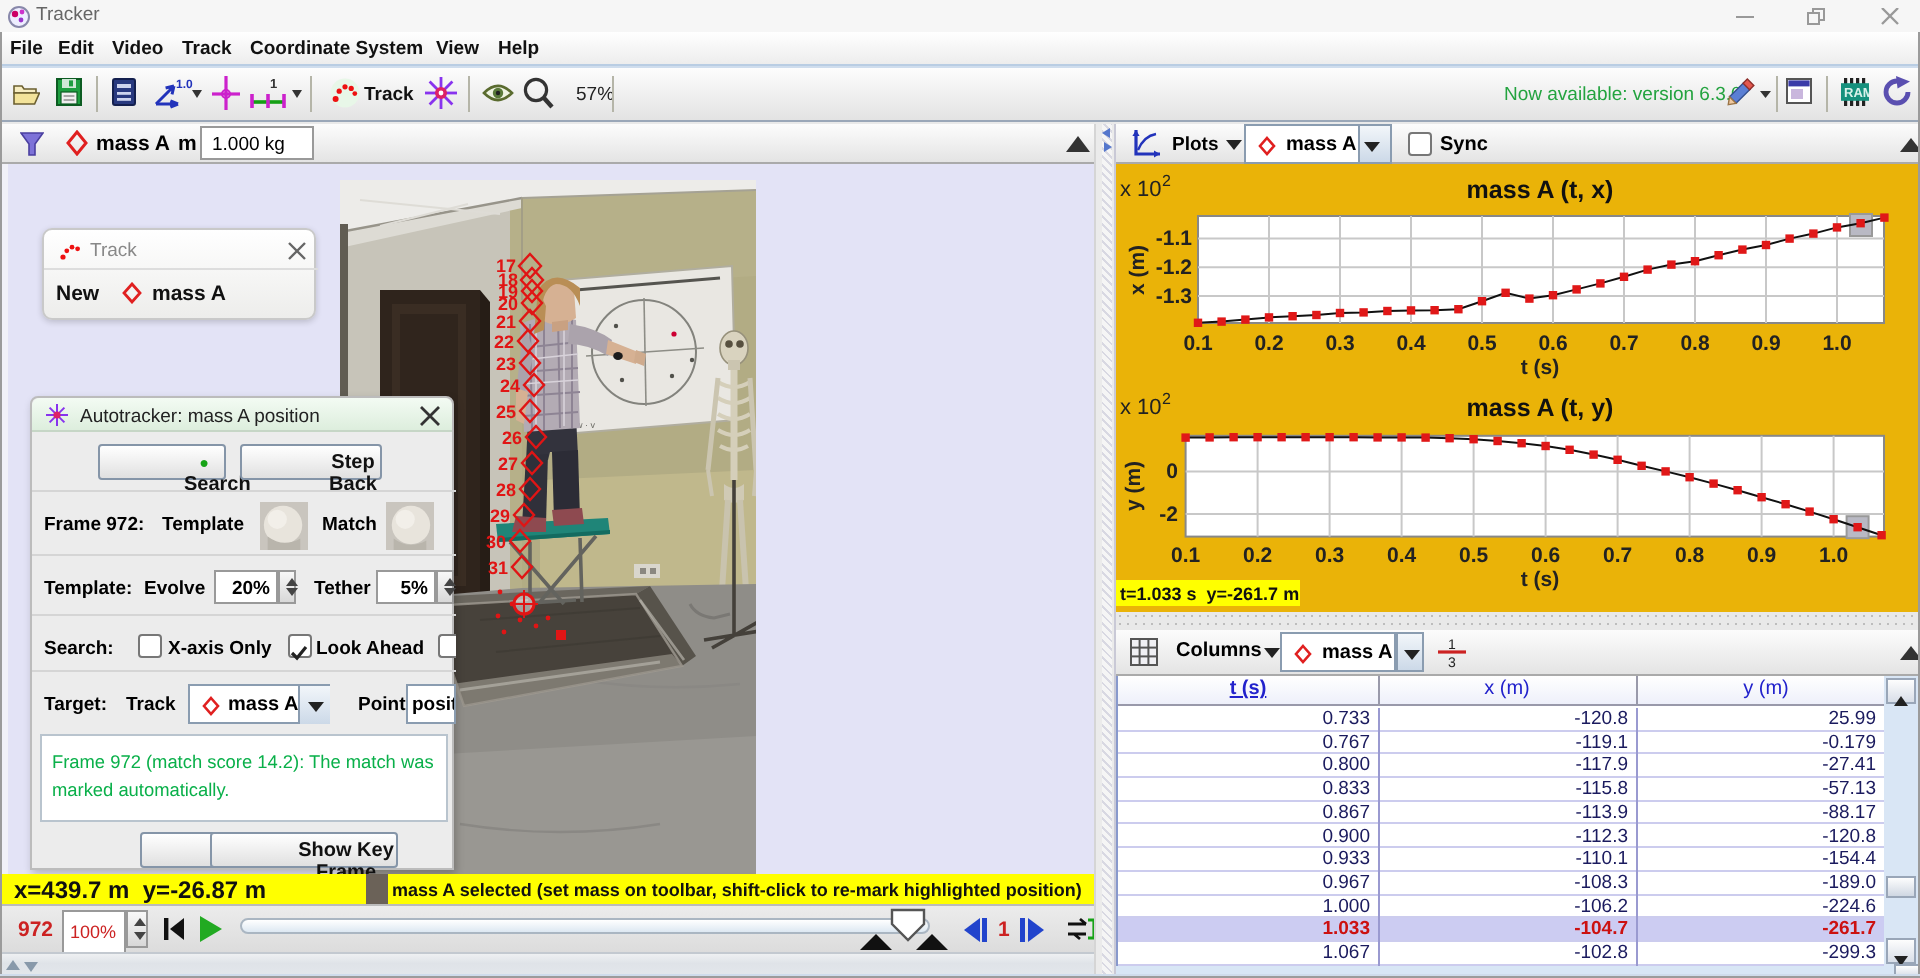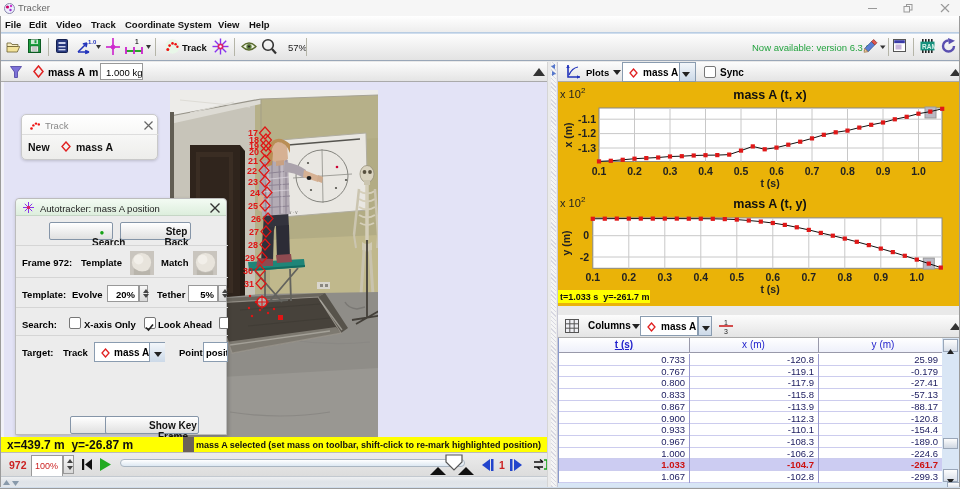--- a/index.html
+++ b/index.html
@@ -178,21 +178,21 @@
   </div>
   <div class="abs" id="vtoolbar">
     <svg class="abs" style="left:10px;top:4px" width="12" height="12" viewBox="0 0 12 12">
         <path d="M0.5 0.5 h11 l-4 5.5 v5.5 l-3 0 v-5.5 z" fill="#7d72d8" stroke="#4a3fa0" stroke-width="0.8"></path>
       </svg>
     <svg class="abs" style="left:33px;top:3px" width="11" height="13" viewBox="0 0 11 13">
         <path d="M5.5 1 L10 6.5 L5.5 12 L1 6.5 Z" fill="none" stroke="#e02020" stroke-width="1.5"></path>
       </svg>
     <div class="abs bold" style="left:48px;top:4px;font-size:10.5px">mass A</div>
     <div class="abs bold" style="left:89px;top:4px;font-size:10.5px">m</div>
-    <div class="abs" style="left:100px;top:1px;width:43px;height:17px;background:#fff;border:1px solid #999;font-size:9.5px;padding:3px 0 0 5px;white-space:nowrap">1.000 kg</div>
+    <div class="abs" style="left:100px;top:1px;width:57px;height:17px;background:#fff;border:1px solid #999;font-size:9.5px;padding:3px 0 0 5px;white-space:nowrap">1.000 kg</div>
     <svg class="abs" style="left:533px;top:6px" width="12" height="8" viewBox="0 0 12 8">
         <path d="M6 0 L12 8 L0 8 Z" fill="#333"></path>
       </svg>
   </div>
   <div class="abs" id="videoarea">
       <div class="abs" style="left:0;top:0;width:4px;height:355px;background:#f1f1f8"></div>
     <svg class="abs" style="left:170px;top:8px" width="208" height="362" viewBox="0 0 208 362">
       <rect x="0" y="0" width="208" height="362" fill="#c7c4b9"></rect>
       <rect x="85" y="0" width="123" height="212" fill="#b6b089"></rect>
       <path d="M91 55 L208 48 L208 212 L91 212 Z" fill="#b2ac84"></path>
@@ -404,20 +404,21 @@
         <svg class="abs" style="left:6px;top:5px" width="9" height="10" viewBox="0 0 9 10">
             <path d="M4.5 1 L8 5 L4.5 9 L1 5 Z" fill="none" stroke="#e02020" stroke-width="1.3"></path>
           </svg>
         <div class="abs bold" style="left:19px;top:4px;font-size:10px">mass A</div>
         <div class="abs" style="left:54px;top:0;width:16px;height:19px;background:linear-gradient(#f2f6fa,#ccd9e8);border-left:1px solid #8a9cb0"><svg style="margin:7px 0 0 4px" width="8" height="5" viewBox="0 0 8 5">
               <path d="M0 0 h8 l-4 5 z" fill="#222"></path>
             </svg></div>
       </div>
       <div class="abs bold" style="left:163px;top:148px;font-size:9.5px">Point</div>
       <div class="abs" style="left:187px;top:143px;width:25px;height:20px;background:#fff;border:1px solid #8a9cb0;font-size:9.5px;overflow:hidden;padding:4px 0 0 2px;font-weight:bold">posit</div>
+      <div class="abs" style="left:4px;top:168px;width:204px;height:44px;background:#fff;border:1px solid #b9c4ce;font-size:9.2px;color:#0ab04a;padding:6px 0 0 5px;line-height:14px;white-space:nowrap;overflow:hidden">Frame 972 (match score 14.2): The match was<br>marked automatically.</div>
       <div class="btn" style="left:54px;top:217px;width:33px;height:18px;padding-top:3px;font-size:10px">Help</div>
       <div class="btn" style="left:89px;top:217px;width:94px;height:18px;padding-top:3px;font-size:10px">Show Key Frame</div>
     </div>
   </div>
   <div class="abs" id="ybarL">x=439.7 m&nbsp; y=-26.87 m</div>
   <div class="abs" id="ygap"></div>
   <div class="abs" id="ybarR">mass A selected (set mass on toolbar, shift-click to re-mark highlighted position)</div>
   <div class="abs" id="playerbar">
     <div class="abs bold" style="left:9px;top:6px;font-size:10.5px;color:#cc2222">972</div>
     <div class="abs" style="left:31px;top:2px;width:32px;height:19px;background:#fff;border:1px solid #999;font-size:9px;color:#cc2222;padding:5px 0 16px 3px">100%</div>

